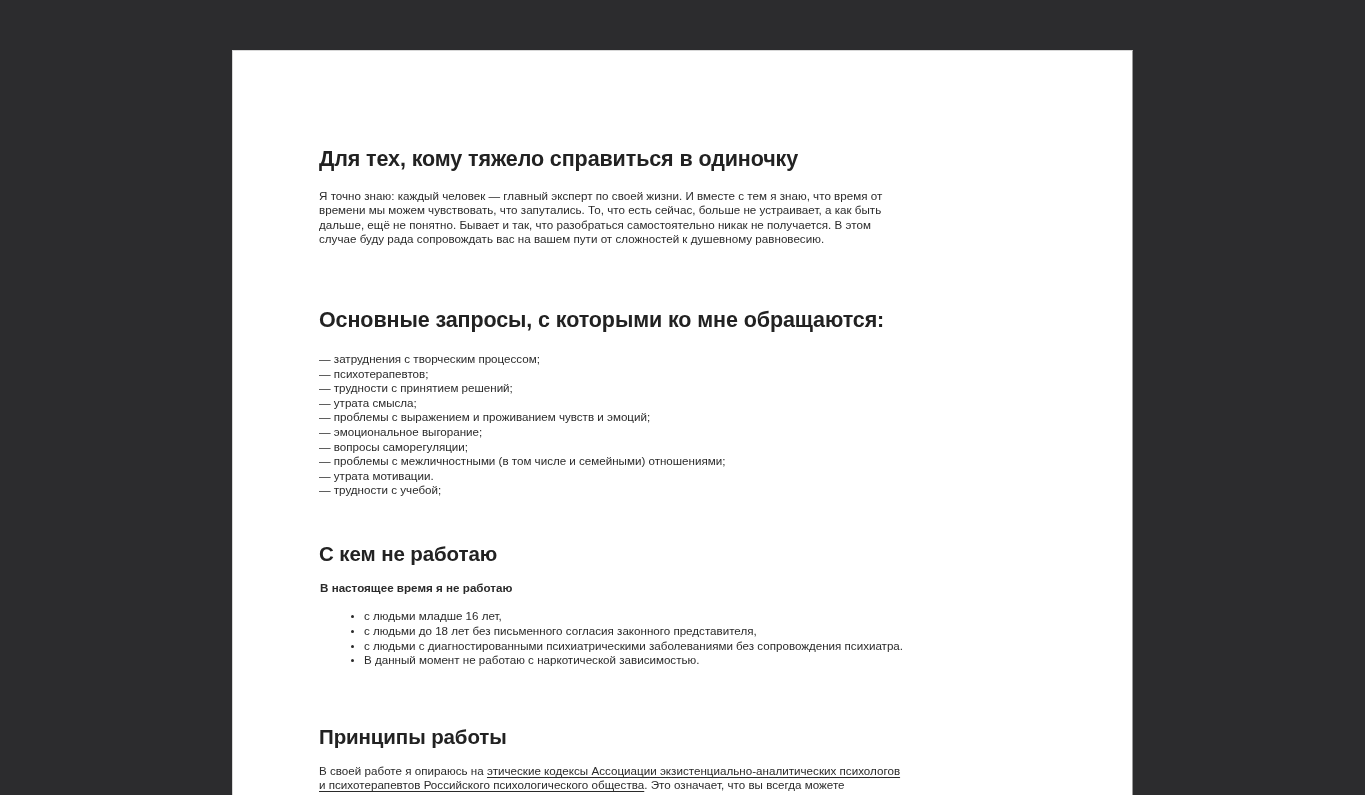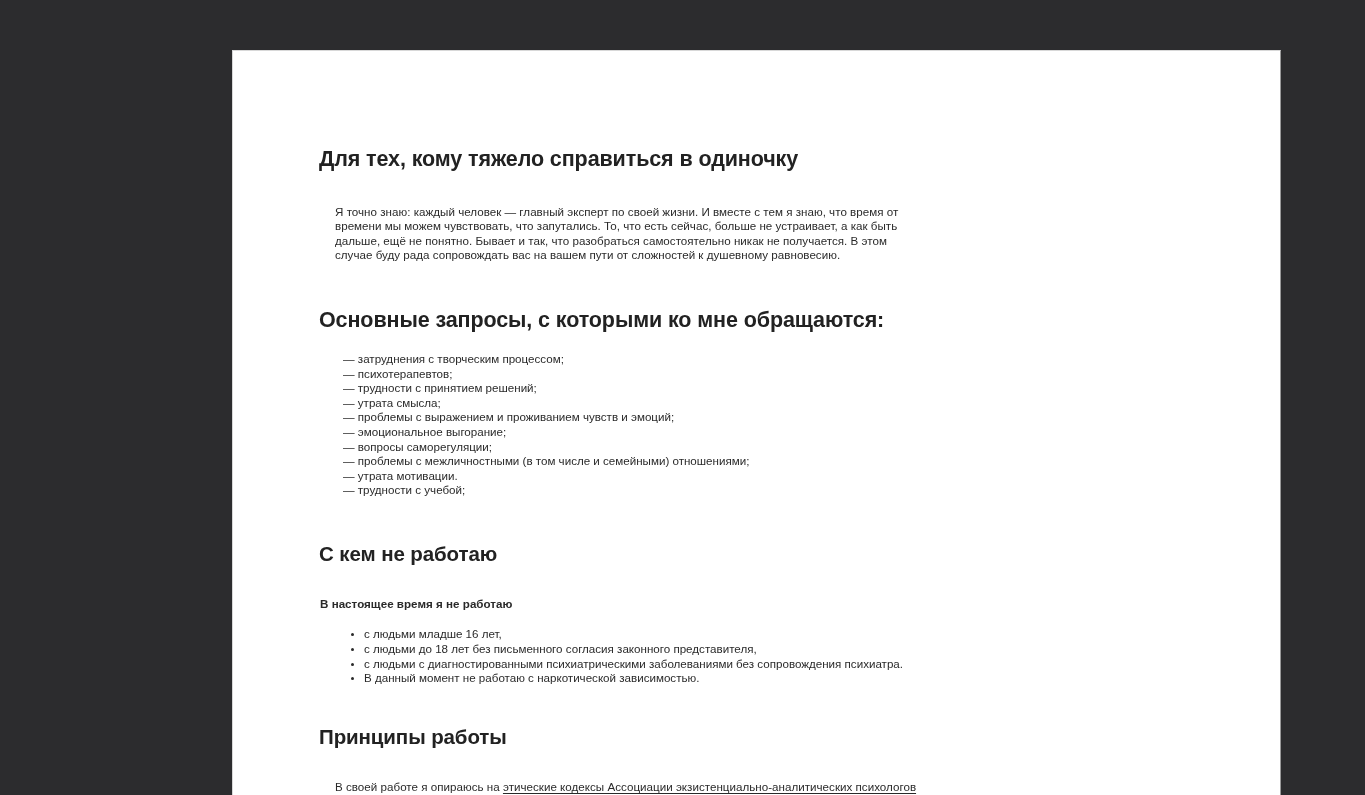--- a/index.html
+++ b/index.html
@@ -19,21 +19,21 @@
     width: 1365px;
     height: 795px;
     background: #2c2c2e;
   }
 
   
   #page {
     position: absolute;
     left: 232px;
     top: 50px;
-    width: 1049px;
+    width: 901px;
     height: 745px;
     background: #ffffff;
     box-sizing: border-box;
     border-top: 1px solid #d8d8d8;
     border-left: 1px solid #d8d8d8;
     border-right: 1px solid #9a9a9a;
     overflow: hidden;
   }
 
   #content {
@@ -55,21 +55,21 @@
     white-space: nowrap;
   }
   h1.section-title.medium {
     font-size: 20.5px;
     font-weight: 600;
   }
 
   p.body-text,
   .list-line,
   .lead-line {
-    margin: 16px;
+    margin: 0;
     padding: 0;
     color: #2a2a2a;
     font-size: 11.6px;
     line-height: 14.4px;
     letter-spacing: 0.02px;
   }
 
   p.body-text {
     width: 588px;
   }
@@ -78,21 +78,20 @@
   ul.dash-list {
     margin: 0;
     padding: 0;
     list-style: none;
   }
   ul.dash-list li {
     color: #2a2a2a;
     font-size: 11.6px;
     line-height: 14.6px;
     white-space: nowrap;
-    margin-left: 24px;
   }
 
   
   .lead-line {
     margin-left: 1px;
     font-weight: bold;
   }
   ul.bullet-list {
     margin: 14px;
     padding: 0 0 0 31px;

